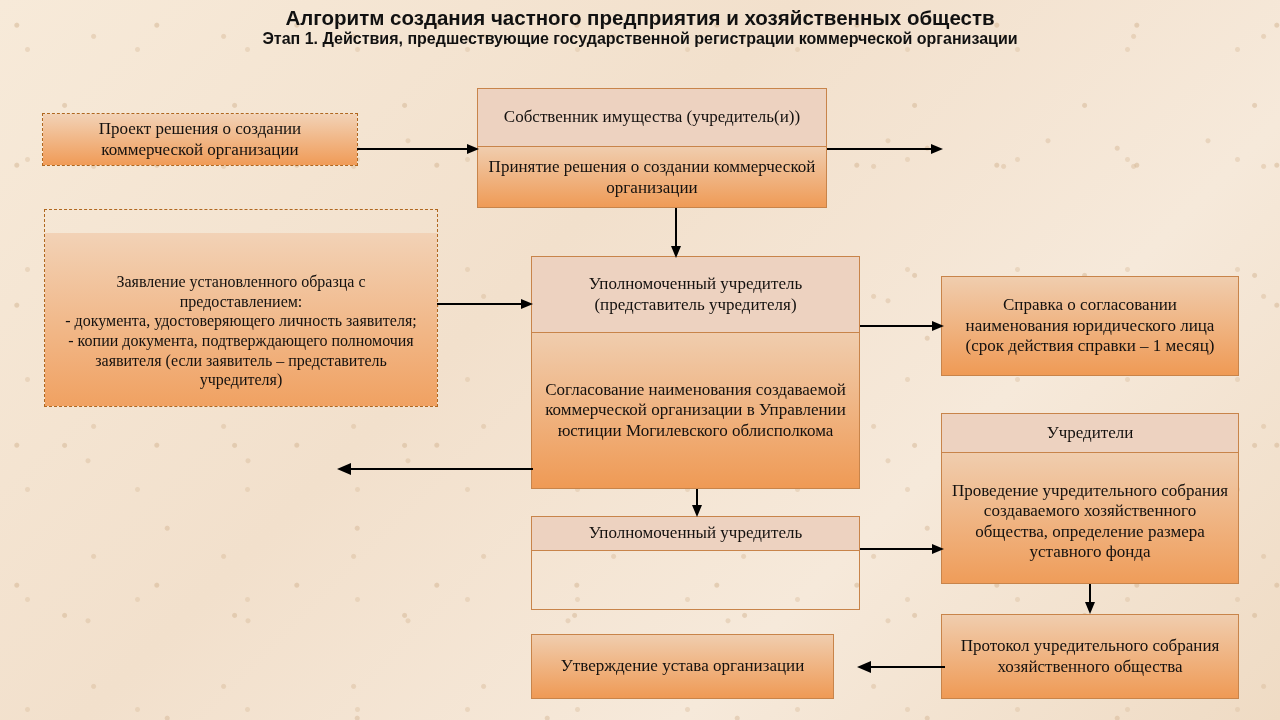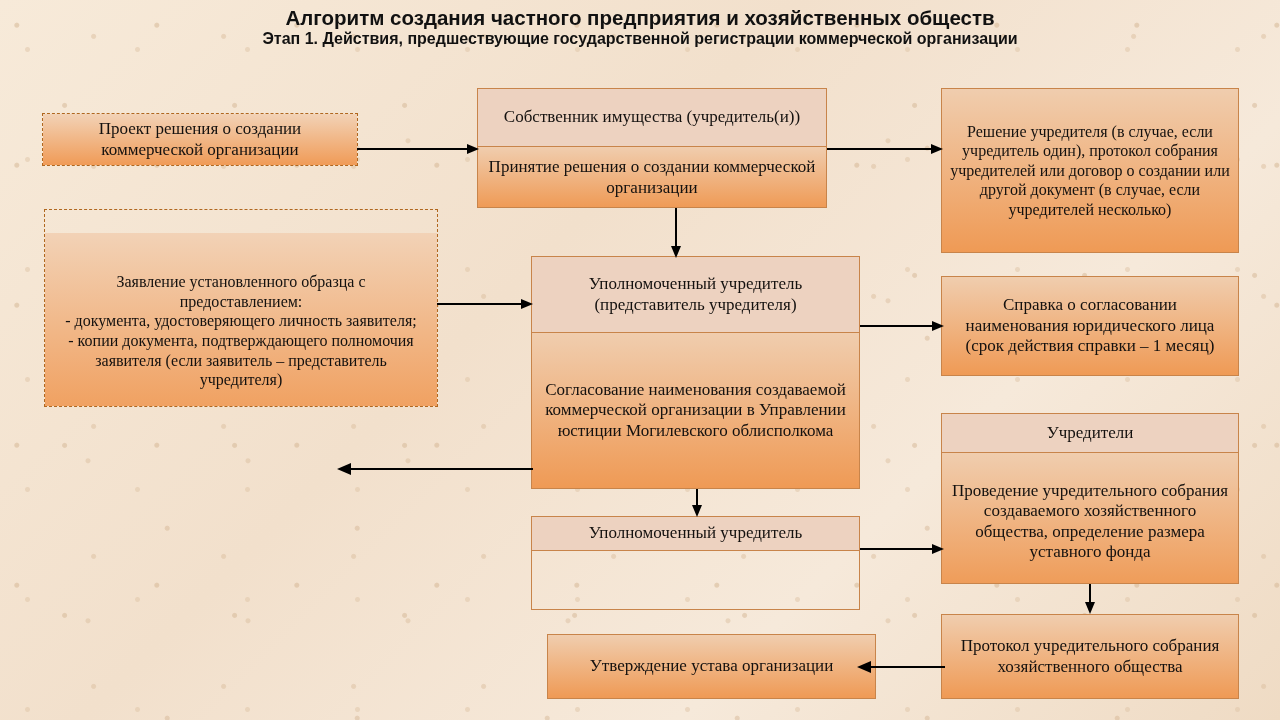--- a/index.html
+++ b/index.html
@@ -109,25 +109,20 @@
 
   <div class="node" style="left:477px; top:88px; width:350px; height:120px;">
     <div class="head fs17" style="height:58px;">
       <span class="txt">Собственник имущества (учредитель(и))</span>
     </div>
     <div class="body fs17" style="height:61px;">
       <span class="txt">Принятие решения о создании коммерческой организации</span>
     </div>
   </div>
 
-  <div class="node single" style="left:941px; top:88px; width:298px; height:165px;">
-    <div class="body fs16" style="height:100%;">
-      <span class="txt">Решение учредителя (в случае, если учредитель один), протокол собрания учредителей или договор о создании или другой документ (в случае, если учредителей несколько)</span>
-    </div>
-  </div>
 
   <div class="node single dashed" style="left:44px; top:209px; width:394px; height:198px;">
     <div class="body flat fs16" style="height:100%; white-space:pre-line; text-align:center; padding:6px 10px;margin-top:23px;">
       <span class="txt">Заявление установленного образца с предоставлением:
 -    документа, удостоверяющего личность заявителя;
 - копии документа, подтверждающего полномочия заявителя (если заявитель – представитель учредителя)</span>
     </div>
   </div>
 
   <div class="node" style="left:531px; top:256px; width:329px; height:233px;">
@@ -160,21 +155,21 @@
       <span class="txt">Проведение учредительного собрания создаваемого хозяйственного общества, определение размера уставного фонда</span>
     </div>
   </div>
 
   <div class="node single" style="left:941px; top:614px; width:298px; height:85px;">
     <div class="body fs17" style="height:100%;">
       <span class="txt">Протокол учредительного собрания хозяйственного общества</span>
     </div>
   </div>
 
-  <div class="node single" style="left:531px; top:634px; width:329px; height:65px;margin-left:16px;">
+  <div class="node single" style="left:531px; top:634px; width:303px; height:65px;">
     <div class="body fs17" style="height:100%;">
       <span class="txt">Утверждение устава организации</span>
     </div>
   </div>
 
   <div class="arrow" style="left:357px; top:139px;">
     <svg width="125" height="20" viewBox="0 0 125 20">
       <line x1="0" y1="10" x2="112" y2="10" stroke="#000" stroke-width="2"></line>
       <polygon points="122,10 110,5 110,15" fill="#000"></polygon>
     </svg>

